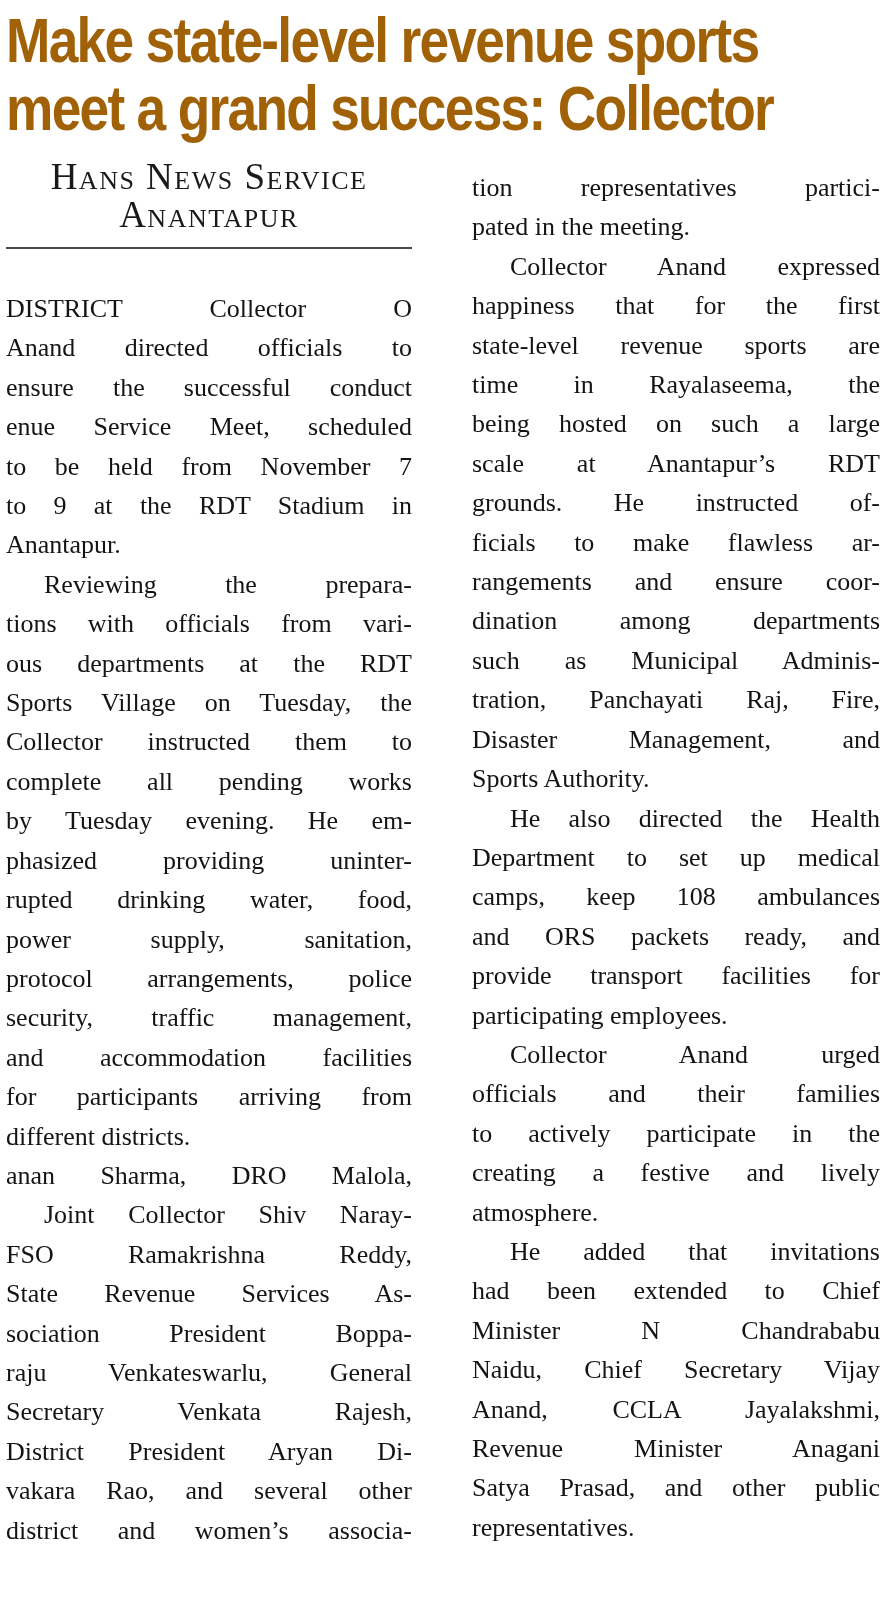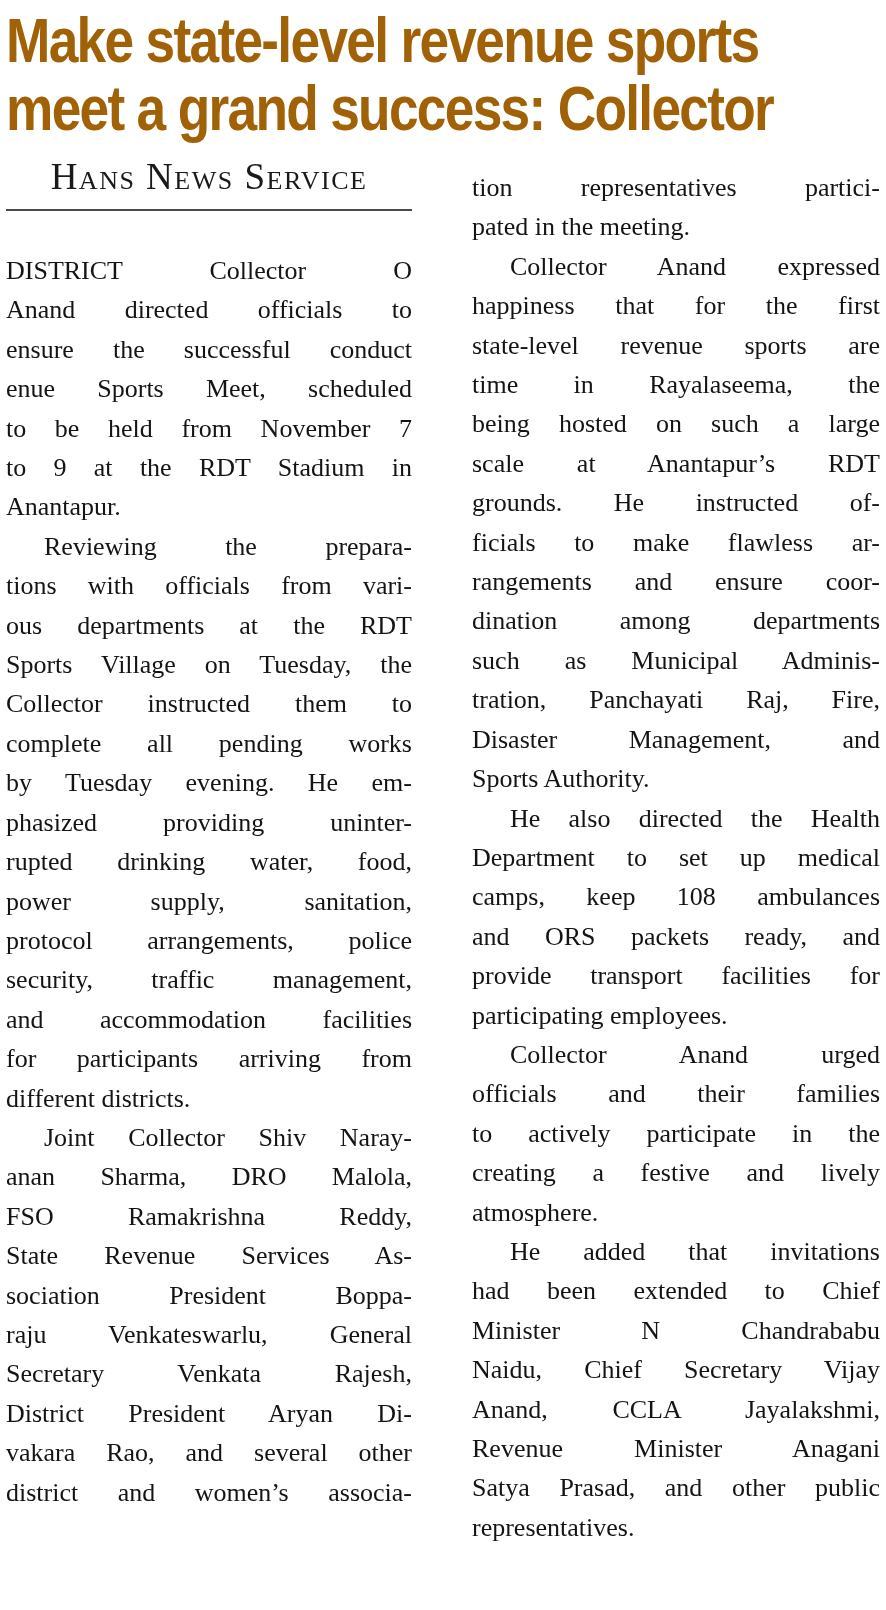--- a/index.html
+++ b/index.html
@@ -91,28 +91,29 @@
   <div class="headline">
     <div class="hline">Make state-level revenue sports</div>
     <div class="hline">meet a grand success: Collector</div>
   </div>
 
   <div class="cols">
 
     <div class="col-left">
       <div class="byline">
         <div>Hans News Service</div>
+        <div>Anantapur</div>
       </div>
       <hr class="rule">
       <div class="body-start" id="col-left-body">
           <div class="para">
             <div class="line">DISTRICT Collector O</div>
             <div class="line">Anand directed officials to</div>
             <div class="line">ensure the successful conduct</div>
-            <div class="line">enue Sports Meet, scheduled</div>
+            <div class="line">enue Service Meet, scheduled</div>
             <div class="line">to be held from November 7</div>
             <div class="line">to 9 at the RDT Stadium in</div>
             <div class="line last">Anantapur.</div>
           </div>
           <div class="para">
             <div class="line indent">Reviewing the prepara-</div>
             <div class="line">tions with officials from vari-</div>
             <div class="line">ous departments at the RDT</div>
             <div class="line">Sports Village on Tuesday, the</div>
             <div class="line">Collector instructed them to</div>
@@ -121,22 +122,22 @@
             <div class="line">phasized providing uninter-</div>
             <div class="line">rupted drinking water, food,</div>
             <div class="line">power supply, sanitation,</div>
             <div class="line">protocol arrangements, police</div>
             <div class="line">security, traffic management,</div>
             <div class="line">and accommodation facilities</div>
             <div class="line">for participants arriving from</div>
             <div class="line last">different districts.</div>
           </div>
           <div class="para">
+            <div class="line">anan Sharma, DRO Malola,</div>
             <div class="line indent">Joint Collector Shiv Naray-</div>
-            <div class="line">anan Sharma, DRO Malola,</div>
             <div class="line">FSO Ramakrishna Reddy,</div>
             <div class="line">State Revenue Services As-</div>
             <div class="line">sociation President Boppa-</div>
             <div class="line">raju Venkateswarlu, General</div>
             <div class="line">Secretary Venkata Rajesh,</div>
             <div class="line">District President Aryan Di-</div>
             <div class="line">vakara Rao, and several other</div>
             <div class="line">district and women’s associa-</div>
           </div>
         </div>

